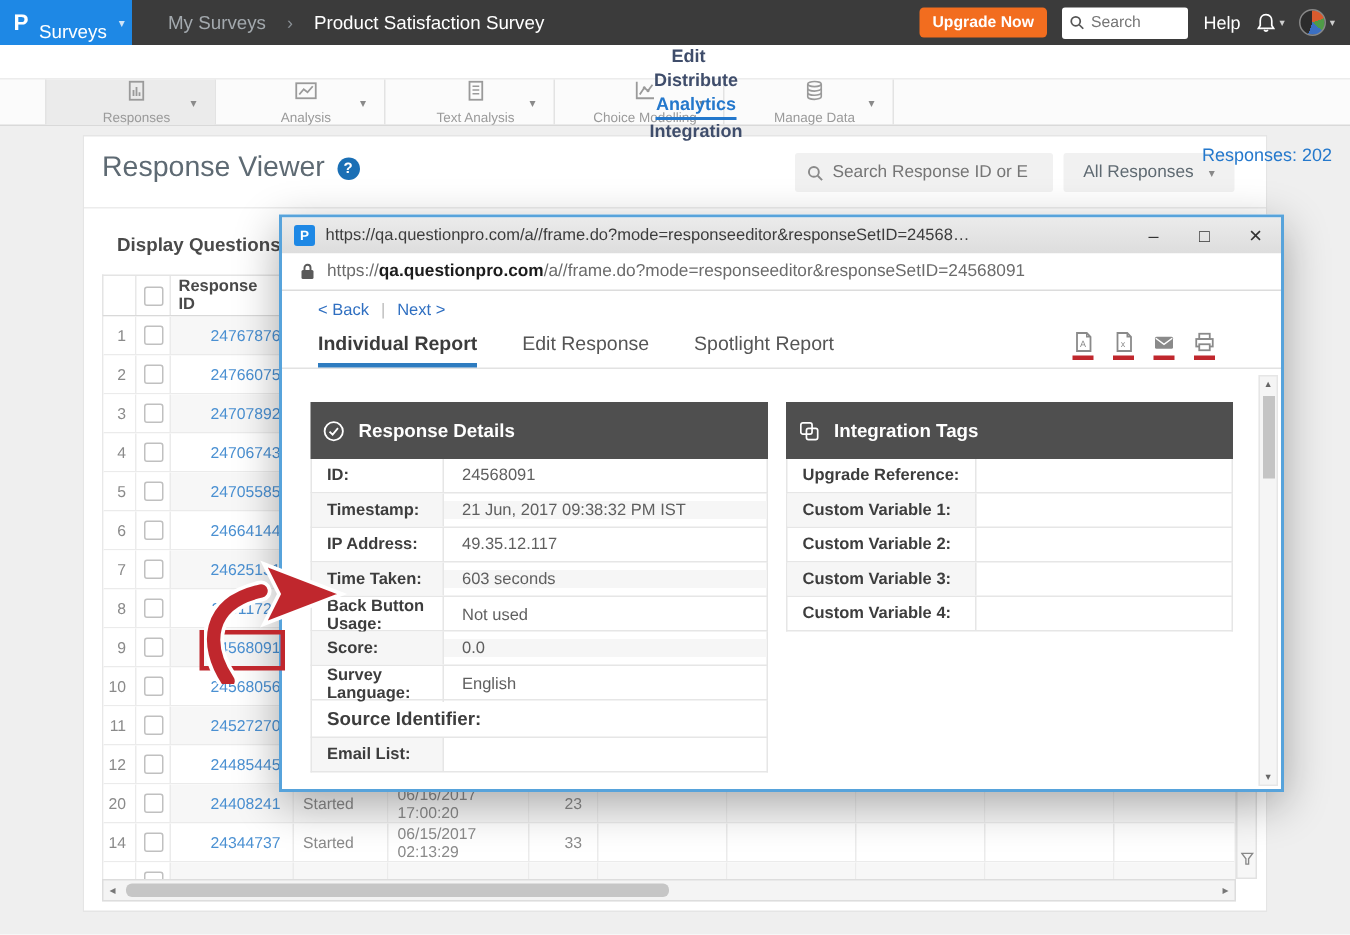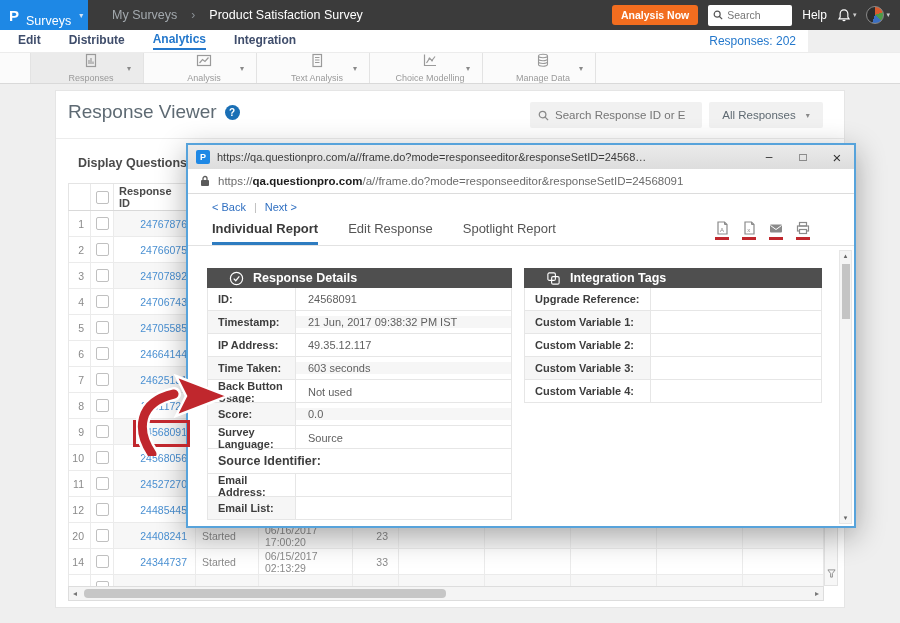--- a/index.html
+++ b/index.html
@@ -19,21 +19,21 @@
   .bar-right { margin-left:auto; display:flex; align-items:center; gap:10px; padding-right:10px; }
   .btn-upgrade { background:#f26d1f; color:#fff; font-size:10.5px; font-weight:bold; padding:4px 9px; border-radius:3px; cursor:pointer; }
   .search-top { width:84px; height:21px; background:#fff; border-radius:2px; display:flex; align-items:center; padding:0 5px; gap:4px; }
   .search-top input { border:none; outline:none; width:60px; font-size:10.5px; color:#444; background:transparent; font-family:"Liberation Sans",sans-serif; }
   .help-label { color:#fff; font-size:12px; }
   .bell-wrap { display:flex; align-items:center; gap:2px; }
   .tiny-caret { color:#cfcfcf; font-size:7px; }
   .avatar { width:18px; height:18px; border-radius:50%; background:conic-gradient(#d95b2e 0 70deg, #4f9b47 70deg 130deg, #3b6fc2 130deg 200deg, #2c2c2c 200deg 360deg); border:1px solid #888; }
 
   
-  .nav-row { position:absolute; left:0; top:30px; width:808px; height:22px; background:#fff; z-index:19; display:flex; align-items:center; }
+  .nav-row { position:absolute; left:0; top:30px; width:900px; height:22px; background:#fff; z-index:19; display:flex; align-items:center;flex-direction:column; }
   .nav-item { font-size:12px; color:#3f4d6b; font-weight:bold; margin-left:28px; padding-bottom:2px; cursor:pointer; }
   .nav-item:first-child { margin-left:18px; }
   .nav-item.active { color:#2478cc; border-bottom:2px solid #2478cc; }
   .resp-count { margin-left:auto; margin-right:12px; color:#2478cc; font-size:12px; }
 
   
   .tools { position:absolute; left:0; top:52px; width:900px; height:32px; background:#fbfbfb; border-top:1px solid #ececec; border-bottom:1px solid #d9d9d9; z-index:18; display:flex; padding-left:30px; }
   .tool-group { display:flex; border-left:1px solid #e3e3e3; height:100%; }
   .tool-group:last-child { border-right:1px solid #e3e3e3; }
   .tool-main { width:84px; display:flex; flex-direction:column; align-items:center; justify-content:space-between; gap:1px; cursor:pointer;padding-left:36px; }
@@ -95,21 +95,21 @@
   .plink { color:#2f6fc1; font-size:11px; cursor:pointer; }
   .psep { color:#bbb; font-size:11px; }
   .ptabs { margin-top:2px; height:32px; border-bottom:1px solid #e2e2e2; display:flex; align-items:flex-end; padding-left:24px; gap:30px; }
   .ptab { font-size:13px; color:#555; padding-bottom:9px; cursor:pointer; }
   .ptab.active { color:#3b3b3b; font-weight:bold; border-bottom:3px solid #2e7cc0; padding-bottom:6px; }
   .pticons { margin-left:auto; margin-right:44px; display:flex; gap:13px; align-items:flex-end; padding-bottom:5px; }
   .pticon { display:flex; flex-direction:column; align-items:center; gap:2px; cursor:pointer; }
   .redline { width:14px; height:3px; background:#c0272d; }
   .pbody { position:relative; height:280px; }
   .panel { position:absolute; background:#fff; }
-  .phead { height:20px; background:#4f4f4f; color:#fff; display:flex; align-items:center; gap:9px; padding-left:22px; font-size:12.5px; font-weight:bold; }
+  .phead { height:38px; background:#4f4f4f; color:#fff; display:flex; align-items:center; gap:9px; padding-left:8px; font-size:12.5px; font-weight:bold; }
   .prow { display:grid; height:23px; border:1px solid #e6e6e6; border-top:none; font-size:11px; align-items:center; }
   .prow .pl { font-weight:bold; color:#3d3d3d; padding-left:10px; border-right:1px solid #e6e6e6; height:100%; display:flex; align-items:center; }
   .prow .pv { color:#5f5f5f; padding-left:12px; }
   .prow.shade .pl, .prow.shade .pv { background:#f6f6f6; }
   .psection { height:25px; border:1px solid #e6e6e6; border-top:none; display:flex; align-items:center; padding-left:10px; font-size:12.5px; font-weight:bold; color:#3d3d3d; }
   .rd .prow { grid-template-columns:88px 1fr; }
   .it .prow { grid-template-columns:126px 1fr; }
   .vscroll { position:absolute; right:2px; top:4px; bottom:2px; width:13px; background:#f5f5f5; border:1px solid #e6e6e6; }
   .vs-arrow { position:absolute; left:0; width:11px; text-align:center; color:#666; font-size:7px; }
   .vs-thumb { position:absolute; left:1.5px; top:13px; width:8px; height:55px; background:#c4c4c4; }
@@ -126,21 +126,21 @@
     <span class="logo-p">P</span>
     <span class="logo-label">Surveys</span>
     <span class="logo-caret">▾</span>
   </div>
   <div class="crumb">
     <span class="crumb-muted">My Surveys</span>
     <span class="crumb-sep">›</span>
     <span class="crumb-cur">Product Satisfaction Survey</span>
   </div>
   <div class="bar-right">
-    <div class="btn-upgrade">Analysis Now</div>
+    <div class="btn-upgrade">Upgrade Now</div>
     <div class="search-top">
       <svg width="10" height="10" viewBox="0 0 12 12">
           <circle cx="5" cy="5" r="3.6" fill="none" stroke="#555" stroke-width="1.4"></circle>
           <line x1="7.8" y1="7.8" x2="11" y2="11" stroke="#555" stroke-width="1.4"></line>
         </svg>
       <input type="text" placeholder="Search" style="">
     </div>
     <span class="help-label">Help</span>
     <div class="bell-wrap">
       <svg width="14" height="15" viewBox="0 0 16 17">
@@ -606,27 +606,23 @@
       <div class="prow">
           <div class="pl">Back Button Usage:</div>
           <div class="pv">Not used</div>
         </div>
       <div class="prow shade">
           <div class="pl">Score:</div>
           <div class="pv">0.0</div>
         </div>
       <div class="prow">
           <div class="pl">Survey Language:</div>
-          <div class="pv">Source</div>
+          <div class="pv">English</div>
         </div>
       <div class="psection">Source Identifier:</div>
-      <div class="prow">
-          <div class="pl">Email Address:</div>
-          <div class="pv"></div>
-        </div>
       <div class="prow shade">
           <div class="pl">Email List:</div>
           <div class="pv"></div>
         </div>
     </div>
 
     <div class="panel it" style="left:336px; top:22px; width:298px;">
       <div class="phead">
         <svg width="15" height="15" viewBox="0 0 16 16">
             <rect x="2" y="2" width="8" height="8" rx="1.5" fill="none" stroke="#fff" stroke-width="1.2"></rect>

